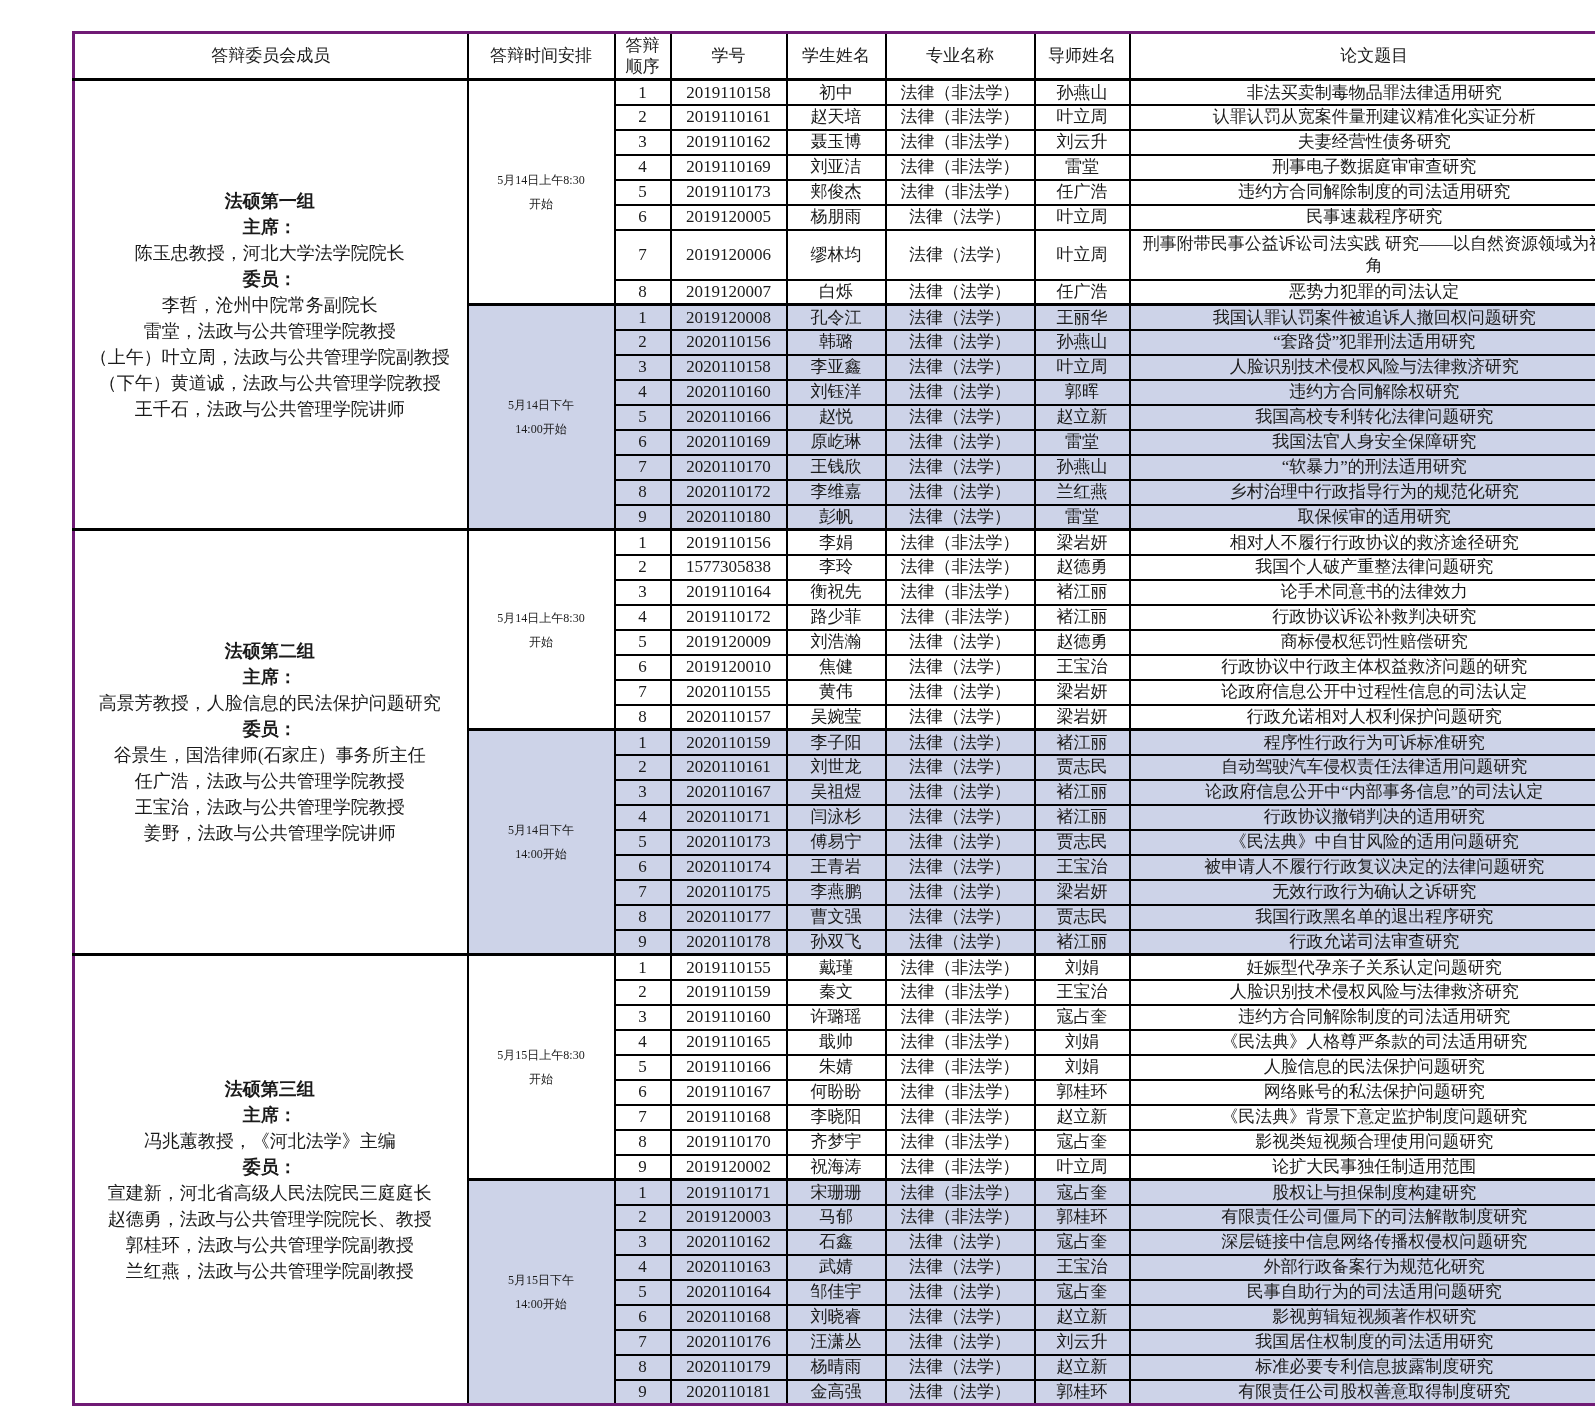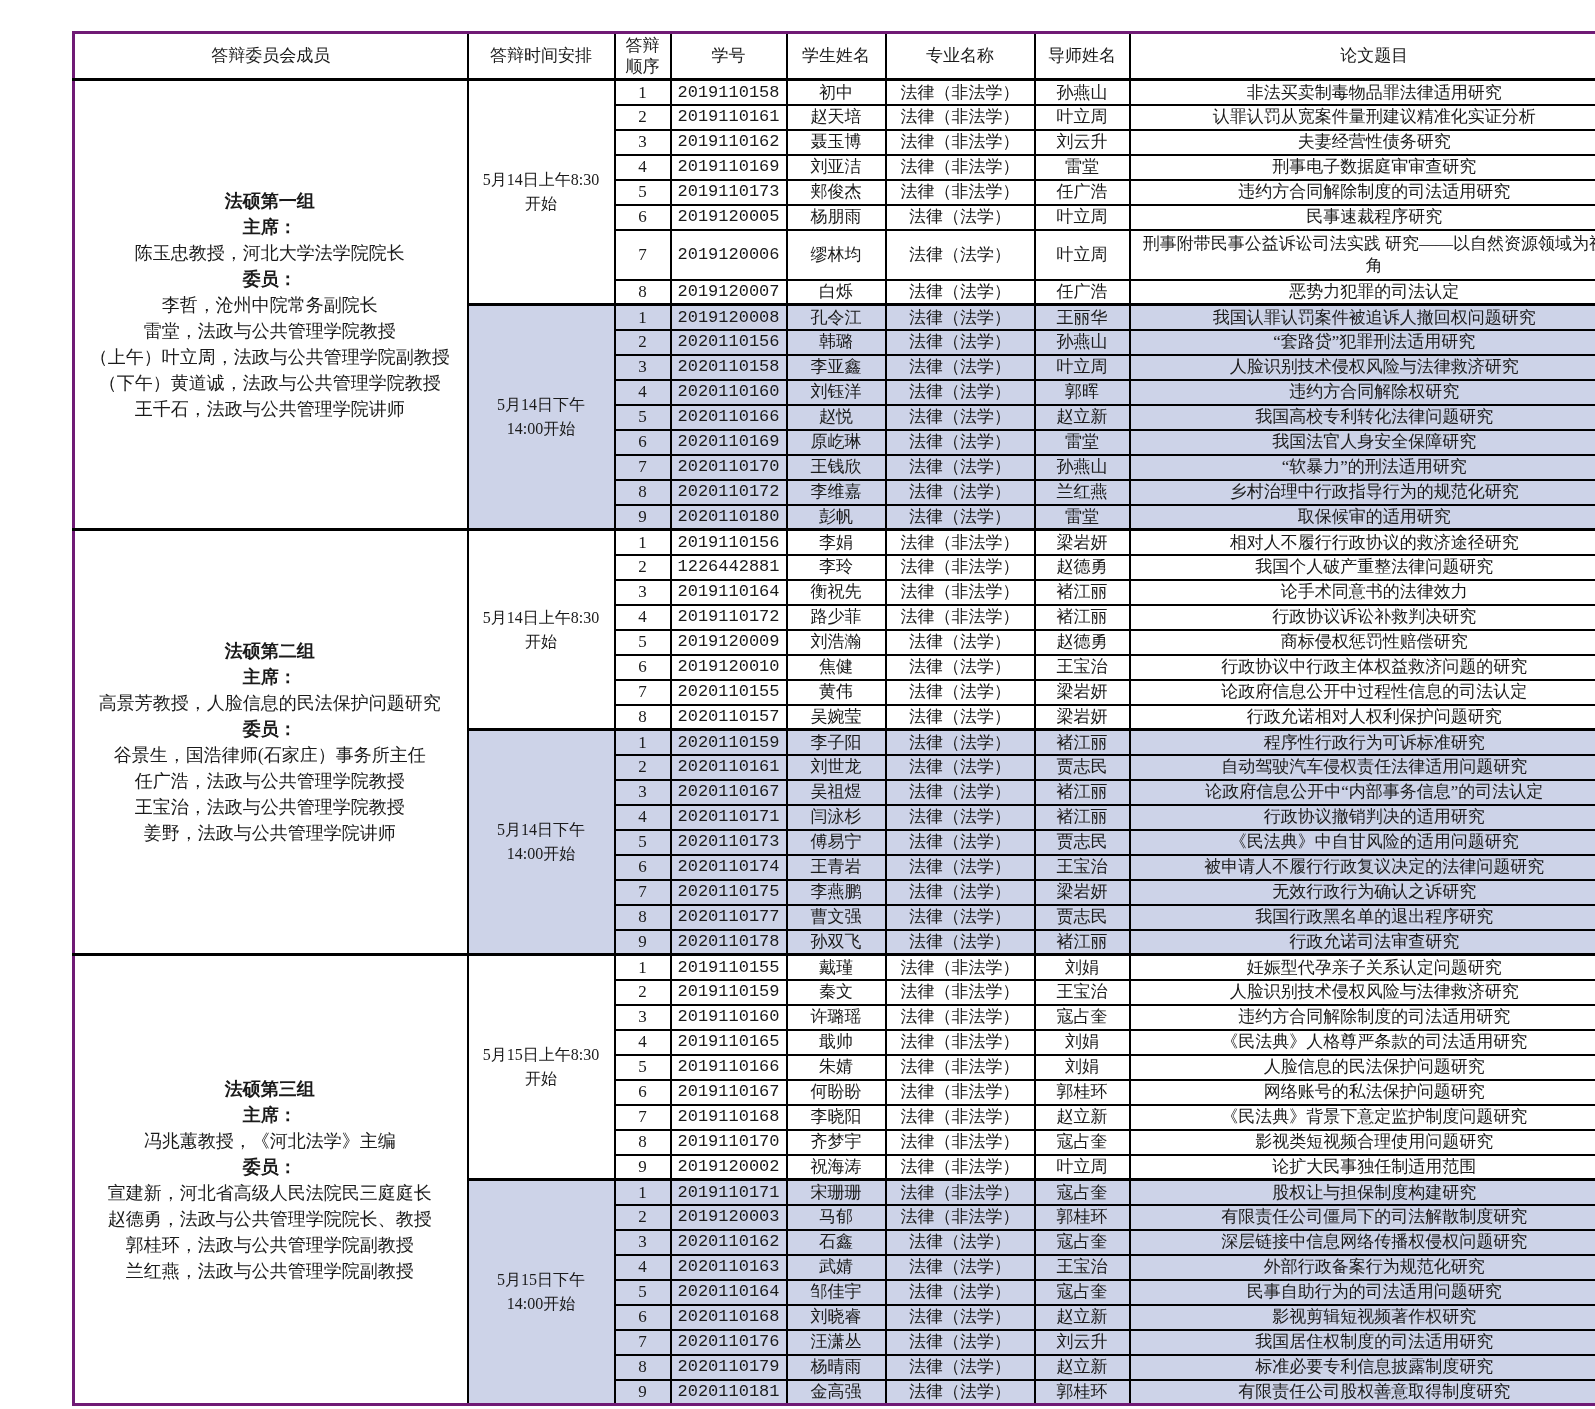--- a/index.html
+++ b/index.html
@@ -45,24 +45,24 @@
   tr.session-start td { border-top-width: 3px; }
   td.committee-cell {
     text-align: center;
     vertical-align: middle;
     padding: 4px 8px 4px 6px;
     background: #ffffff !important;
     font-size: 18px;
   }
   td.committee-cell div { line-height: 26px; }
   .bold { font-weight: bold; }
-  td.time-cell { font-size: 16px; background: #fff; }
+  td.time-cell { font-size: 12px; background: #fff; }
   td.time-cell div { line-height: 24px; }
   td.order-cell { font-size: 17px; }
-  td.id-cell { font-size: 17px; font-family: Liberation Mono, monospace; }
+  td.id-cell { font-size: 17px; }
   td.title-cell { padding: 0 12px; }
 </style>
 </head>
 <body>
 
 <div class="page">
   <table class="schedule">
     <colgroup>
       <col style="width:394px">
       <col style="width:147px">
@@ -258,21 +258,21 @@
           </td>
           <td class="order-cell">1</td>
           <td class="id-cell">2019110156</td>
           <td class="name-cell">李娟</td>
           <td class="major-cell">法律（非法学）</td>
           <td class="advisor-cell">梁岩妍</td>
           <td class="title-cell">相对人不履行行政协议的救济途径研究</td>
         </tr>
         <tr>
           <td class="order-cell">2</td>
-          <td class="id-cell">1226442881</td>
+          <td class="id-cell">1577305838</td>
           <td class="name-cell">李玲</td>
           <td class="major-cell">法律（非法学）</td>
           <td class="advisor-cell">赵德勇</td>
           <td class="title-cell">我国个人破产重整法律问题研究</td>
         </tr>
         <tr>
           <td class="order-cell">3</td>
           <td class="id-cell">2019110164</td>
           <td class="name-cell">衡祝先</td>
           <td class="major-cell">法律（非法学）</td>

